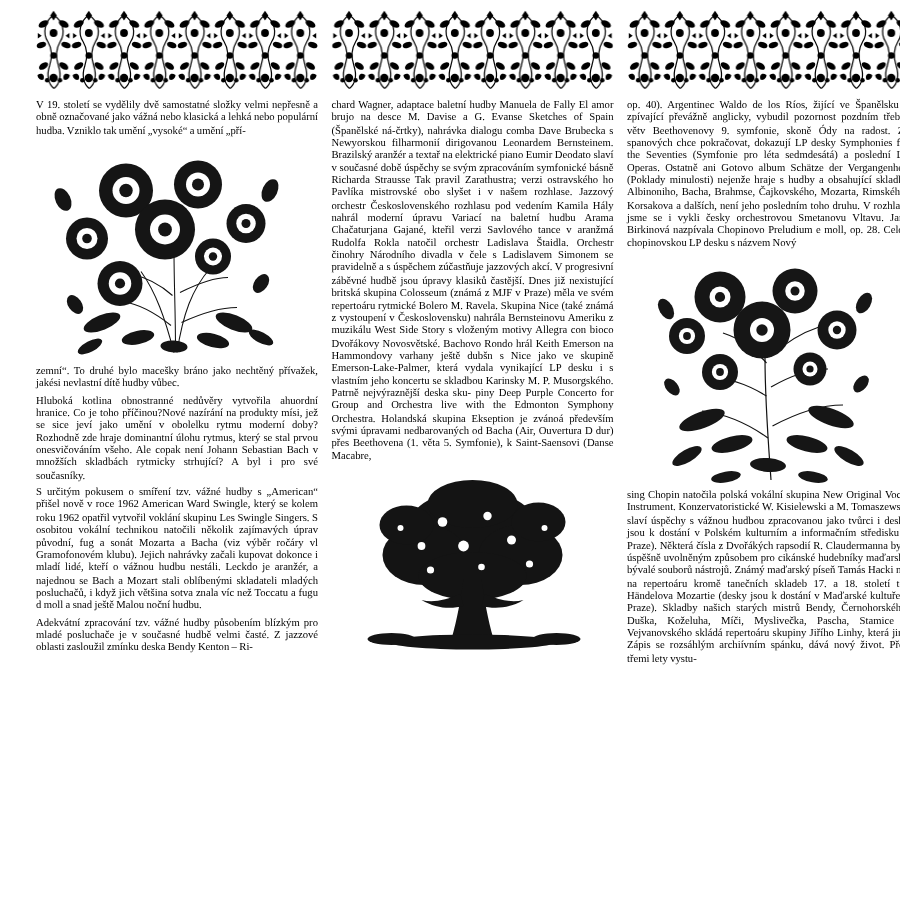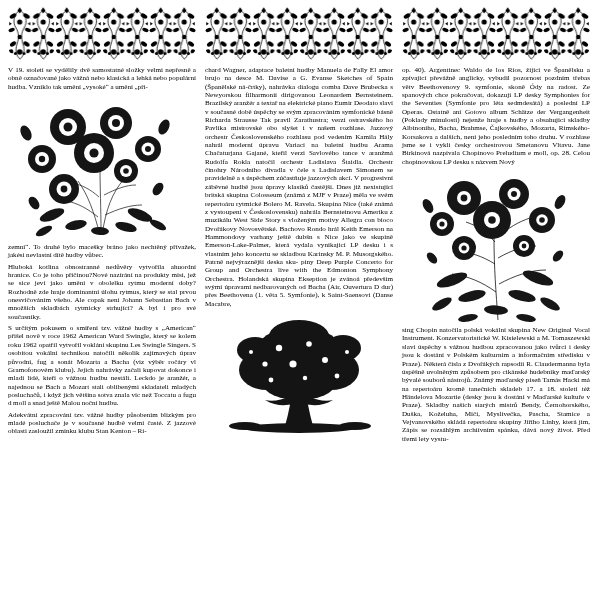--- a/index.html
+++ b/index.html
@@ -12,21 +12,21 @@
     height: 600px;
     overflow: hidden;
     font-family: "Liberation Serif", serif;
     color: #000000;
   }
   .page {
     position: relative;
     width: 600px;
     height: 600px;
     box-sizing: border-box;
-    padding: 6px 8px 4px 8px;
+    padding: 6px 8px 4px 24px;
     background: #ffffff;
   }
   .columns {
     display: flex;
     gap: 9px;
     width: 584px;
     height: 590px;
   }
   .col {
     width: 188px;
@@ -173,21 +173,21 @@
             <ellipse cx="92" cy="134" rx="9" ry="4" transform="rotate(3 92 134)"></ellipse>
             <ellipse cx="150" cy="128" rx="9" ry="3.6" transform="rotate(28 150 128)"></ellipse>
             <ellipse cx="36" cy="134" rx="9" ry="3.6" transform="rotate(-28 36 134)"></ellipse>
           </g>
         </svg>
       </div>
 
       <p class="body">zemní“. To druhé bylo macešky bráno jako nechtěný přívažek, jakési nevlastní dítě hudby vůbec.</p>
       <p class="body">Hluboká kotlina obnostranné nedůvěry vytvořila ahuordní hranice. Co je toho příčinou?Nové nazírání na produkty mísi, jež se sice jeví jako umění v obolelku rytmu moderní doby? Rozhodně zde hraje dominantní úlohu rytmus, který se stal prvou onesvičováním všeho. Ale copak není Johann Sebastian Bach v množších skladbách rytmicky strhující? A byl i pro své současníky.</p>
       <p class="body">S určitým pokusem o smíření tzv. vážné hudby s „American“ přišel nově v roce 1962 American Ward Swingle, který se kolem roku 1962 opatřil vytvořil voklání skupinu Les Swingle Singers. S osobitou vokální technikou natočili několik zajímavých úprav původní, fug a sonát Mozarta a Bacha (viz výběr ročáry vl Gramofonovém klubu). Jejich nahrávky začali kupovat dokonce i mladí lidé, kteří o vážnou hudbu nestáli. Leckdo je aranžér, a najednou se Bach a Mozart stali oblíbenými skladateli mladých posluchačů, i když jich většina sotva znala víc než Toccatu a fugu d moll a snad ještě Malou noční hudbu.</p>
-      <p class="body">Adekvátní zpracování tzv. vážné hudby působením blízkým pro mladé posluchače je v současné hudbě velmi časté. Z jazzové oblasti zasloužil zmínku klubu Stan Kenton – Ri-</p>
+      <p class="body">Adekvátní zpracování tzv. vážné hudby působením blízkým pro mladé posluchače je v současné hudbě velmi časté. Z jazzové oblasti zasloužil zmínku deska Bendy Kenton – Ri-</p>
     </div>
 
     <div class="col">
 
       <div class="ornament-band">
         <svg viewBox="0 0 188 56" width="188" height="56" preserveAspectRatio="none" aria-hidden="true">
           <rect x="0" y="0" width="188" height="56" fill="url(#lfo)"></rect>
         </svg>
       </div>
 

